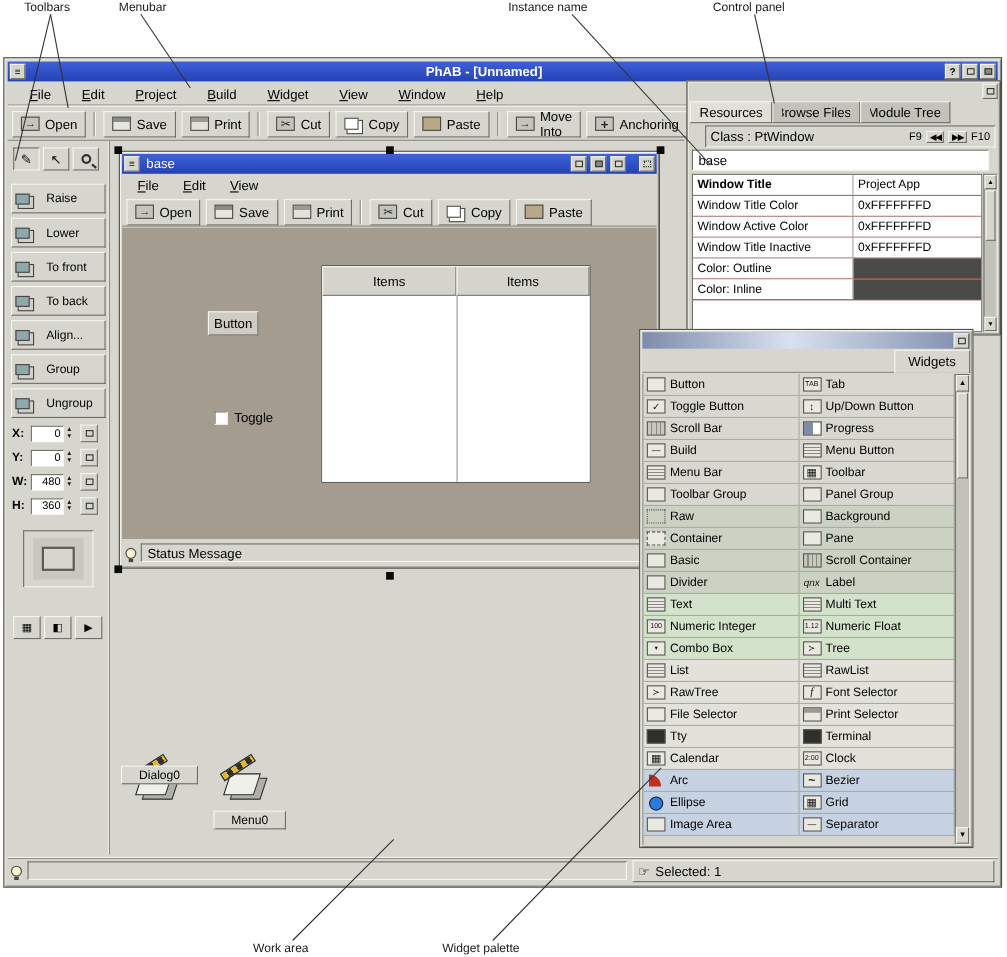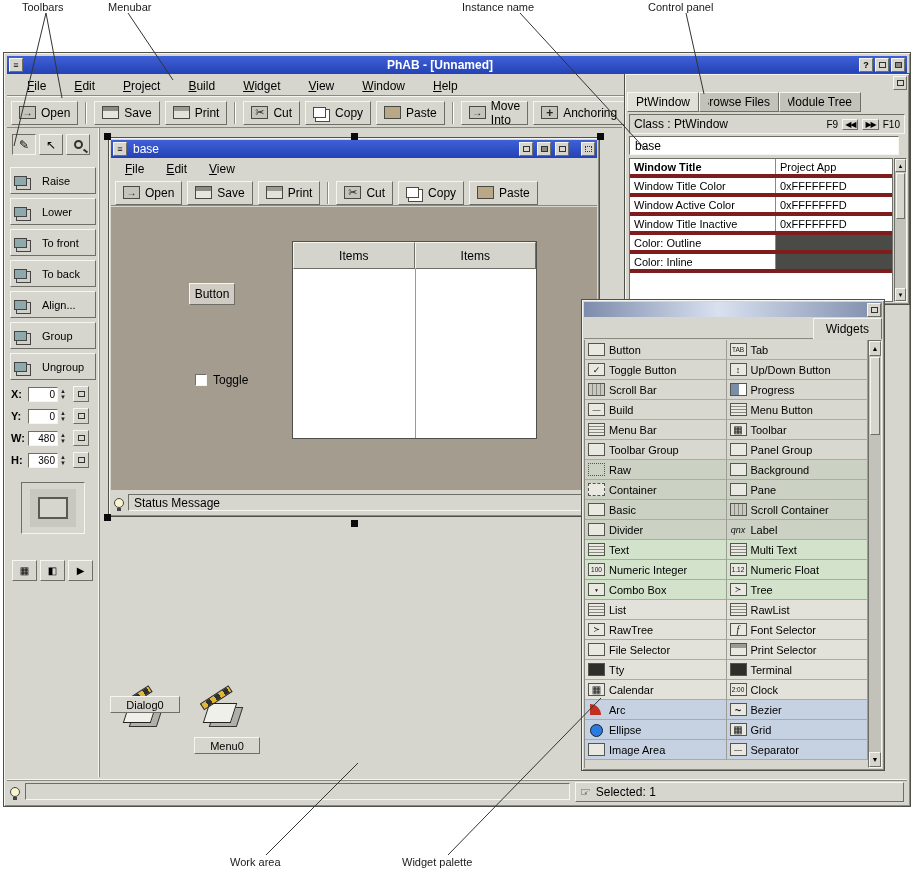--- a/index.html
+++ b/index.html
@@ -72,27 +72,27 @@
 #cv-list .vdiv{position:absolute;left:50%;top:0;bottom:0;width:1px;background:#9a9a92;}
 .hdl{position:absolute;width:7px;height:7px;background:#0a0a0a;z-index:8;}
 
 #resources{position:absolute;left:620px;top:20px;width:286px;height:232px;background:#d6d6ce;border:1px solid #50504a;box-shadow:inset 1px 1px 0 #f4f4ee,inset -1px -1px 0 #8a8a82;z-index:10;}
 #res-top{position:absolute;left:2px;top:2px;right:2px;height:16px;}
 #res-top .tbtn{position:absolute;right:0;top:0;}
 #res-tabs{position:absolute;left:2px;top:18px;right:2px;height:20px;display:flex;align-items:flex-end;}
 .rtab{height:20px;display:flex;align-items:center;justify-content:center;font-size:12px;padding:0 8px;background:#c2c2ba;}
 .rtab.active{background:#e0e0d8;font-weight:normal;height:20px;z-index:2;}
 .tabclip{direction:rtl;overflow:hidden;white-space:nowrap;display:inline-block;}
-#res-class{position:absolute;left:4px;top:40px;right:4px;height:20px;display:flex;align-items:center;font-size:12px;padding:0 4px;gap:4px;}
+#res-class{position:absolute;left:16px;top:40px;right:4px;height:20px;display:flex;align-items:center;font-size:12px;padding:0 4px;gap:4px;}
 #res-class .grow{flex:1;}
 .navglyph{font-size:8px;letter-spacing:-1px;padding:0 2px;background:#d6d6ce;}
 .fkey{font-size:10px;text-align:right;}
 #res-input{position:absolute;left:4px;top:62px;right:10px;height:19px;background:#fff;font-size:12px;display:flex;align-items:center;padding-left:5px;}
 #res-table{position:absolute;left:4px;top:84px;right:16px;bottom:2px;border:1px solid #70706a;background:#fff;overflow:hidden;}
-.rrow{display:flex;height:19px;border-bottom:4px solid #7f1d1d;}
+.rrow{display:flex;height:19px;border-bottom:1px solid #7f1d1d;}
 .rname{width:146px;border-right:1px solid #8a8a84;font-size:11px;display:flex;align-items:center;padding-left:4px;background:#fff;}
 .rname.b{font-weight:bold;}
 .rval{flex:1;font-size:11px;display:flex;align-items:center;padding-left:4px;background:#fff;}
 .rval.dark{background:#4a4a46;}
 #res-scroll{position:absolute;right:2px;top:84px;bottom:2px;width:13px;background:#c2c2ba;}
 #res-scroll .thumb{position:absolute;left:1px;right:1px;top:14px;height:46px;background:#d6d6ce;}
 #res-scroll .sarr{position:absolute;left:0;right:0;height:13px;background:#d6d6ce;display:flex;align-items:center;justify-content:center;font-size:6px;}
 #res-scroll .up{top:0;}
 #res-scroll .dn{bottom:0;}
 
@@ -402,21 +402,21 @@
     <span class="hdl" style="left:347px;top:467px;"></span>
     <span class="hdl" style="left:593px;top:461px;"></span>
 
     <div id="resources">
       <div id="res-top">
         <span class="tbtn r">
             <span class="winbox"></span>
           </span>
       </div>
       <div id="res-tabs">
-        <span class="rtab r active">PtWindow</span>
+        <span class="rtab r active">Resources</span>
         <span class="rtab r">
             <span class="tabclip" style="width:62px;">Browse Files</span>
           </span>
         <span class="rtab r">
             <span class="tabclip" style="width:64px;">Module Tree</span>
           </span>
       </div>
       <div id="res-class" class="s">
         <span>Class : PtWindow</span>
         <span class="grow"></span>

